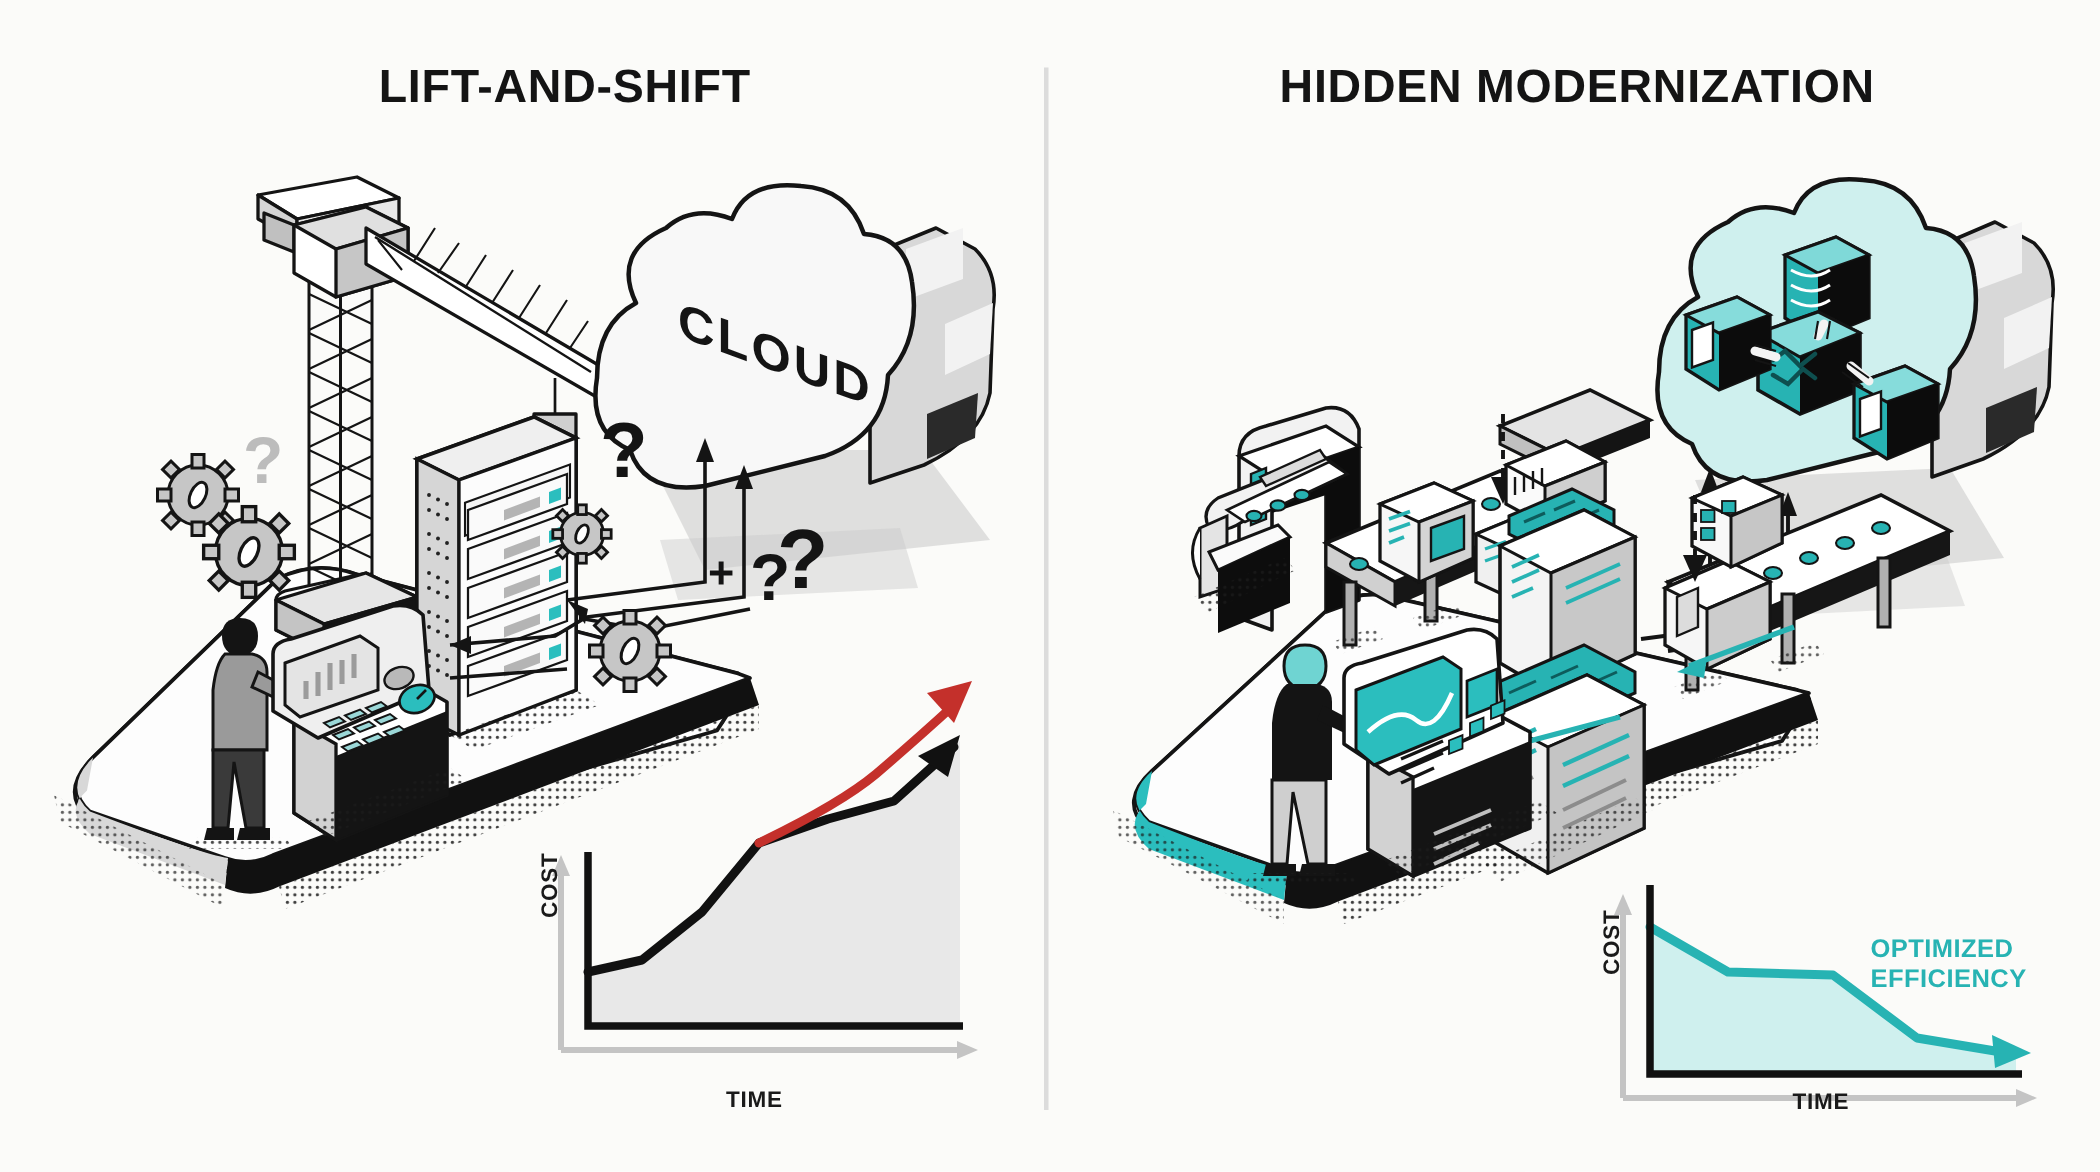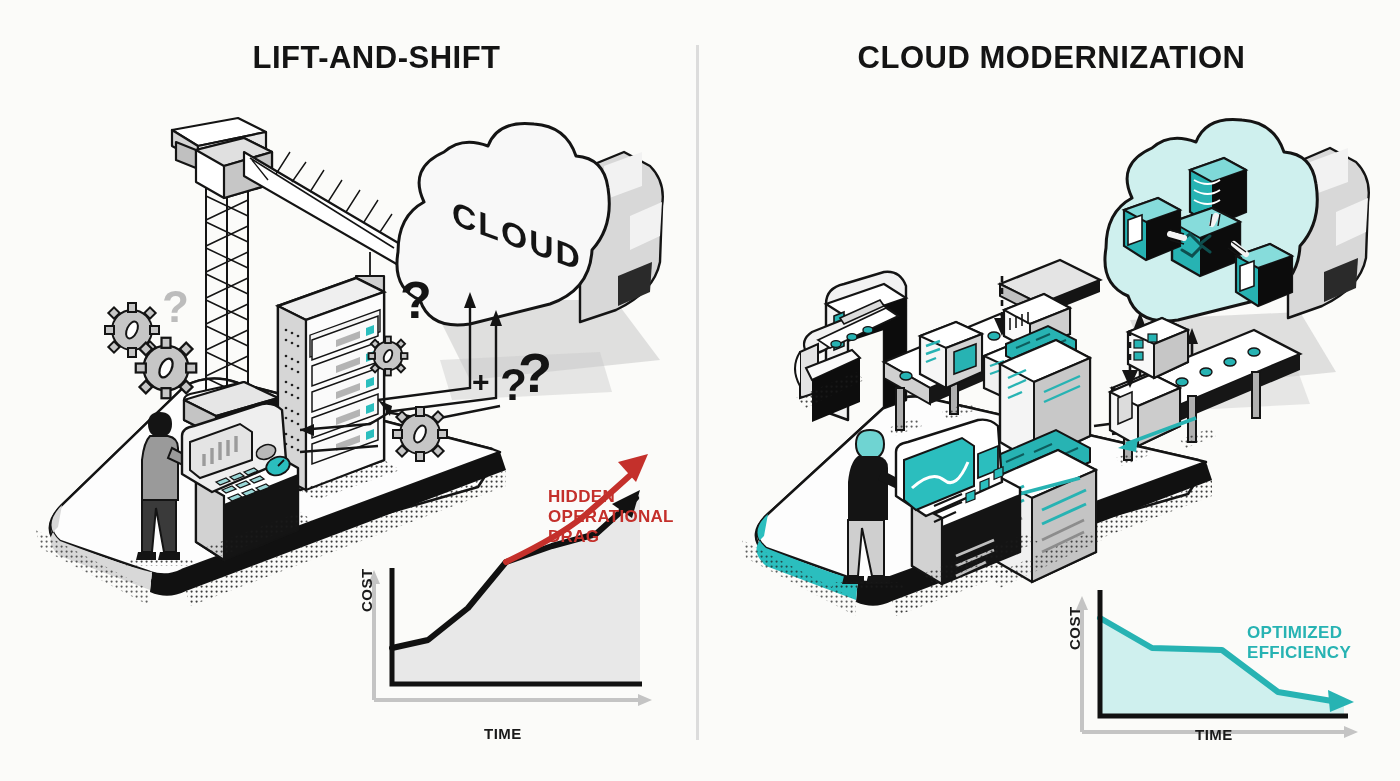--- a/index.html
+++ b/index.html
@@ -63,21 +63,21 @@
   #cost-right { left: 1066px; top: 650px; transform: rotate(-90deg); transform-origin: left top; }
   #time-right { left: 1195px; top: 726px; }
 </style>
 </head>
 <body>
 
 <div id="stage">
 
   <div class="panel-title" id="title-left">LIFT-AND-SHIFT</div>
 
-  <div class="panel-title" id="title-right">CLOUD MODERNIZATION</div>
+  <div class="panel-title" id="title-right">HIDDEN MODERNIZATION</div>
 
   <div id="divider"></div>
 
   <svg class="svg-layer" width="1400" height="781" viewBox="0 0 1400 781">
     <defs>
       <pattern id="dots" width="5" height="5" patternUnits="userSpaceOnUse">
         <circle cx="1.6" cy="1.6" r="1.1" fill="#1b1b1b"></circle>
       </pattern>
       <pattern id="dotsR" width="5" height="5" patternUnits="userSpaceOnUse">
         <circle cx="1.6" cy="1.6" r="1.1" fill="#1b1b1b"></circle>
@@ -382,23 +382,20 @@
 
       <path d="M392 568 L392 684 L642 684" fill="none" stroke="#111111" stroke-width="5"></path>
 
       <path d="M374 700 L642 700" stroke="#c4c4c4" stroke-width="4"></path>
       <path d="M652 700 L638 694 L638 706 Z" fill="#c4c4c4"></path>
       <path d="M374 700 L374 580" stroke="#c4c4c4" stroke-width="4"></path>
       <path d="M374 570 L368 584 L380 584 Z" fill="#c4c4c4"></path>
     </g>
   </svg>
 
-  <div class="chart-label" id="drag-label">HIDDEN
-OPERATIONAL
-DRAG</div>
 
   <div class="axis-title" id="cost-left">COST</div>
   <div class="axis-title" id="time-left">TIME</div>
 
   <svg class="svg-layer" width="1400" height="781" viewBox="0 0 1400 781">
 
     <g>
       <path d="M1130 320 L1300 312 L1336 372 L1160 390 Z" fill="#c9c9c9" opacity="0.55"></path>
       <path d="M1140 372 L1296 366 L1310 404 L1152 412 Z" fill="#c9c9c9" opacity="0.4"></path>
     </g>

